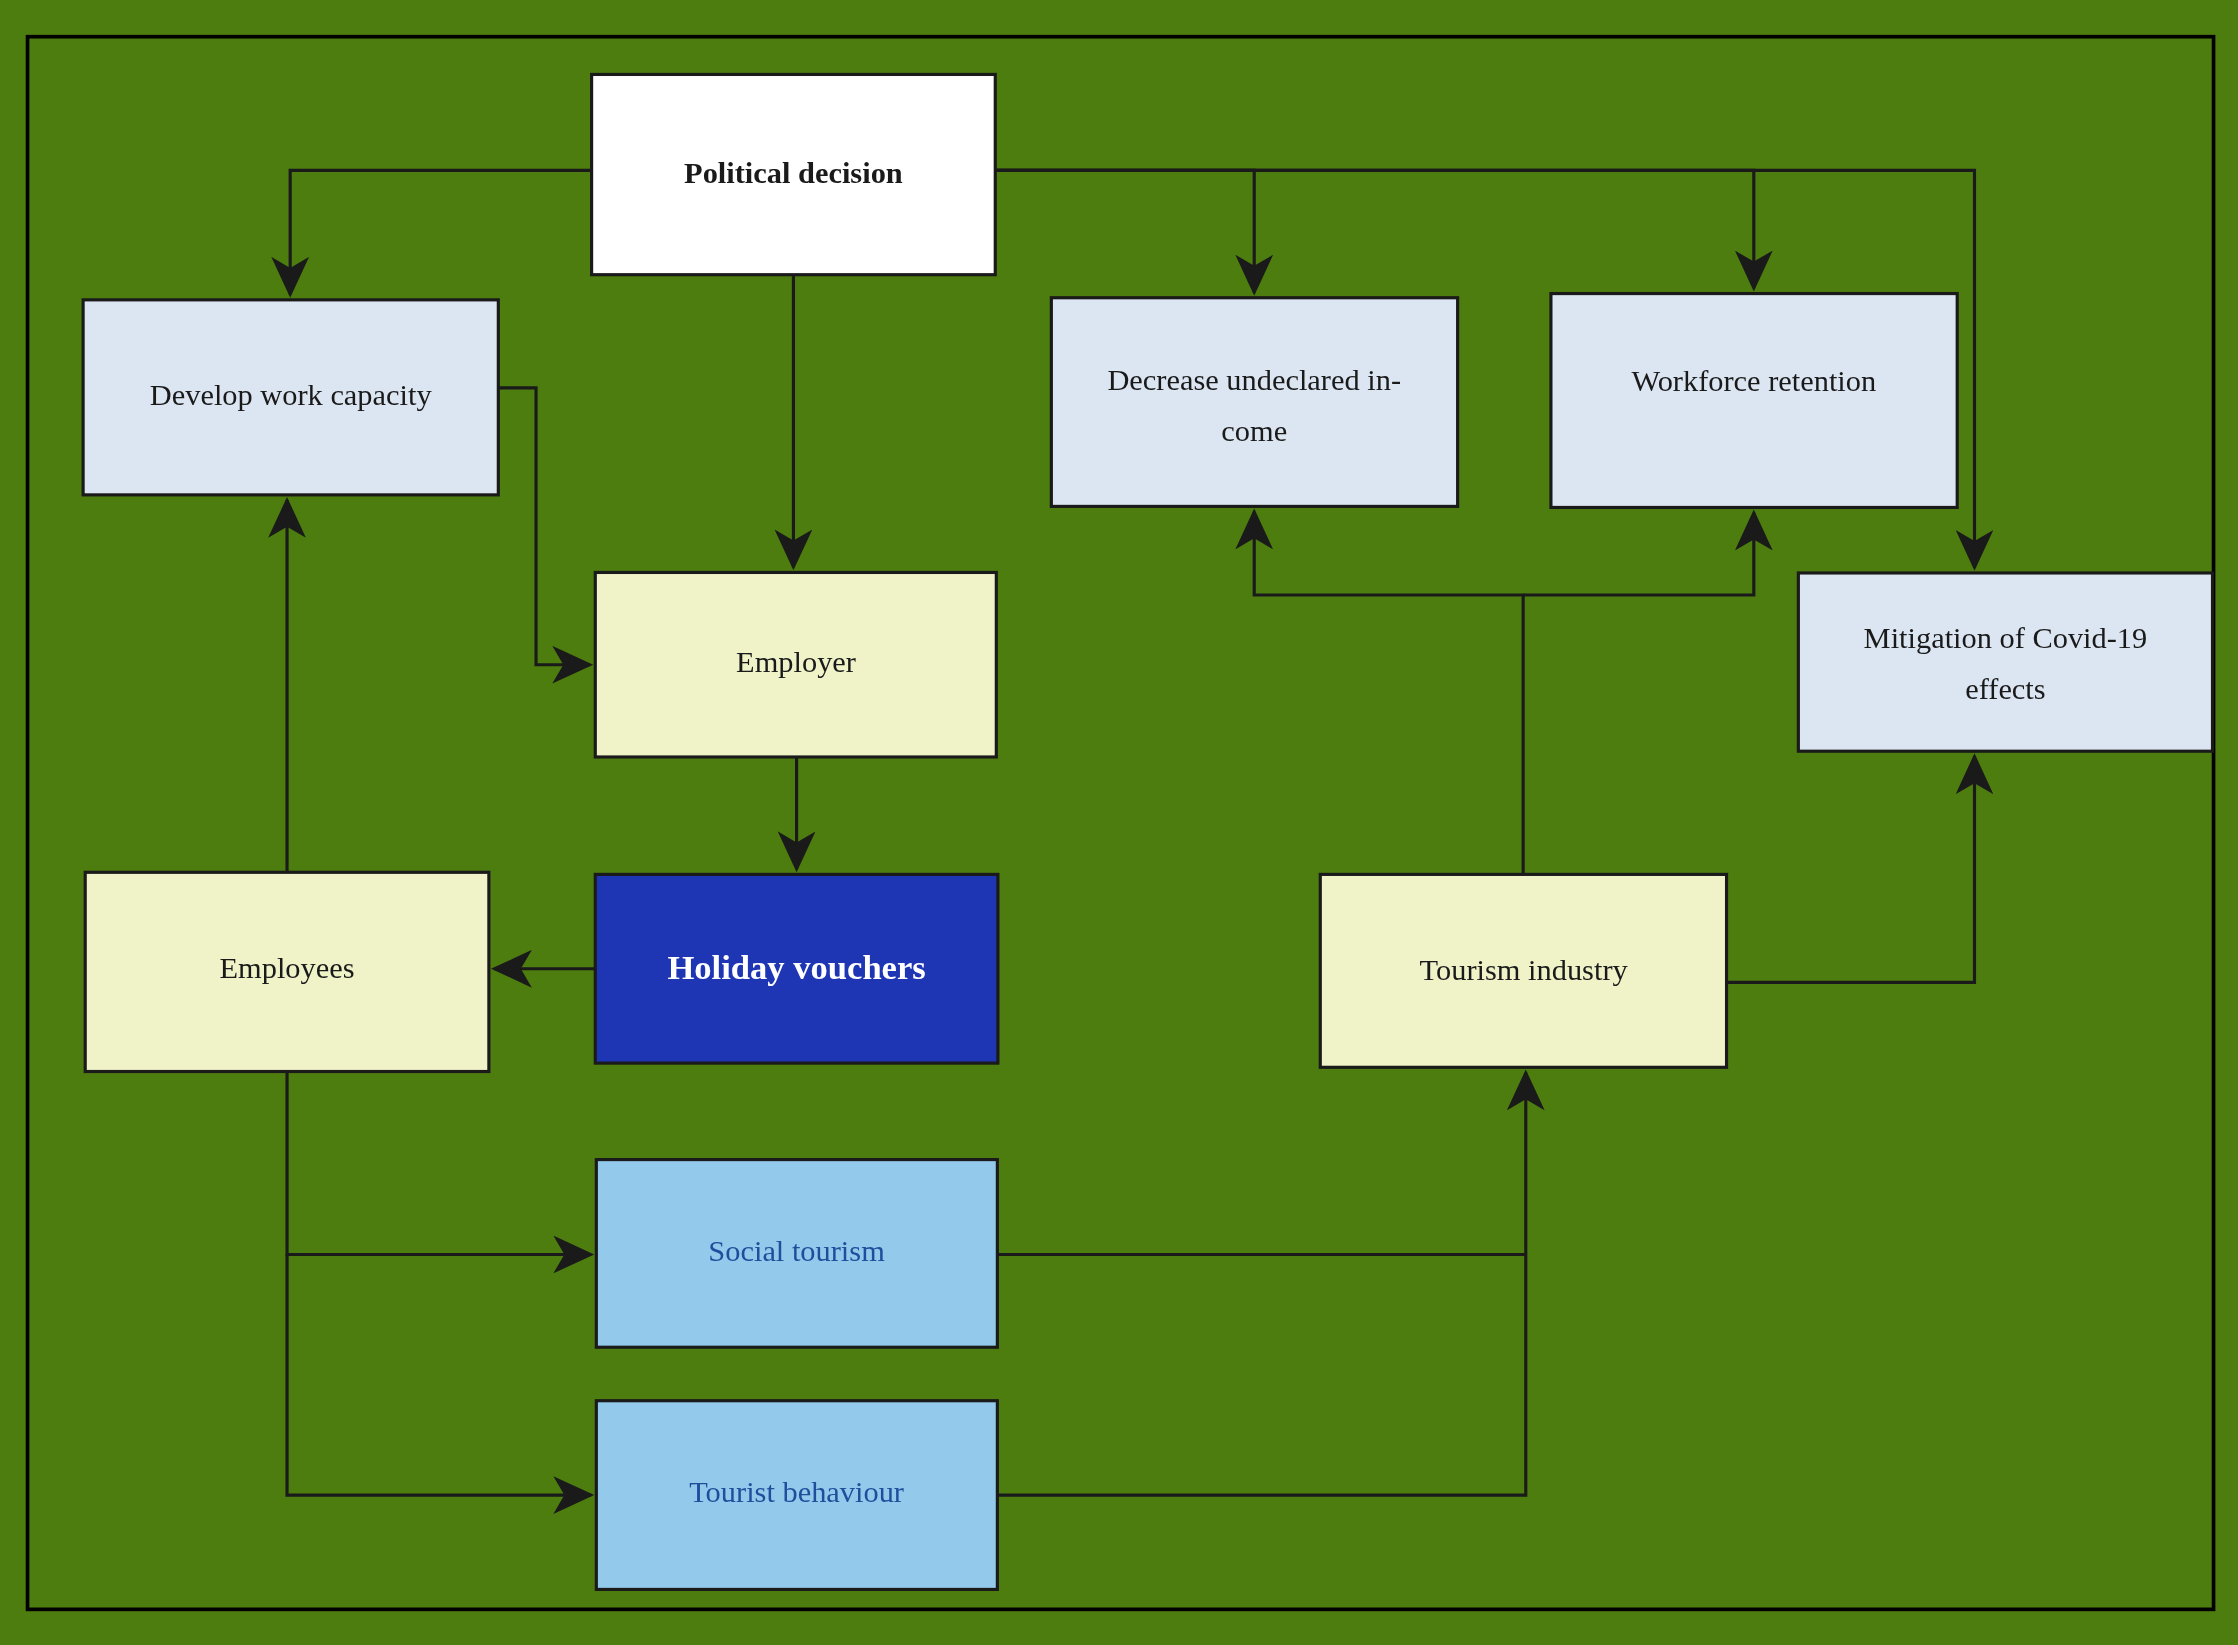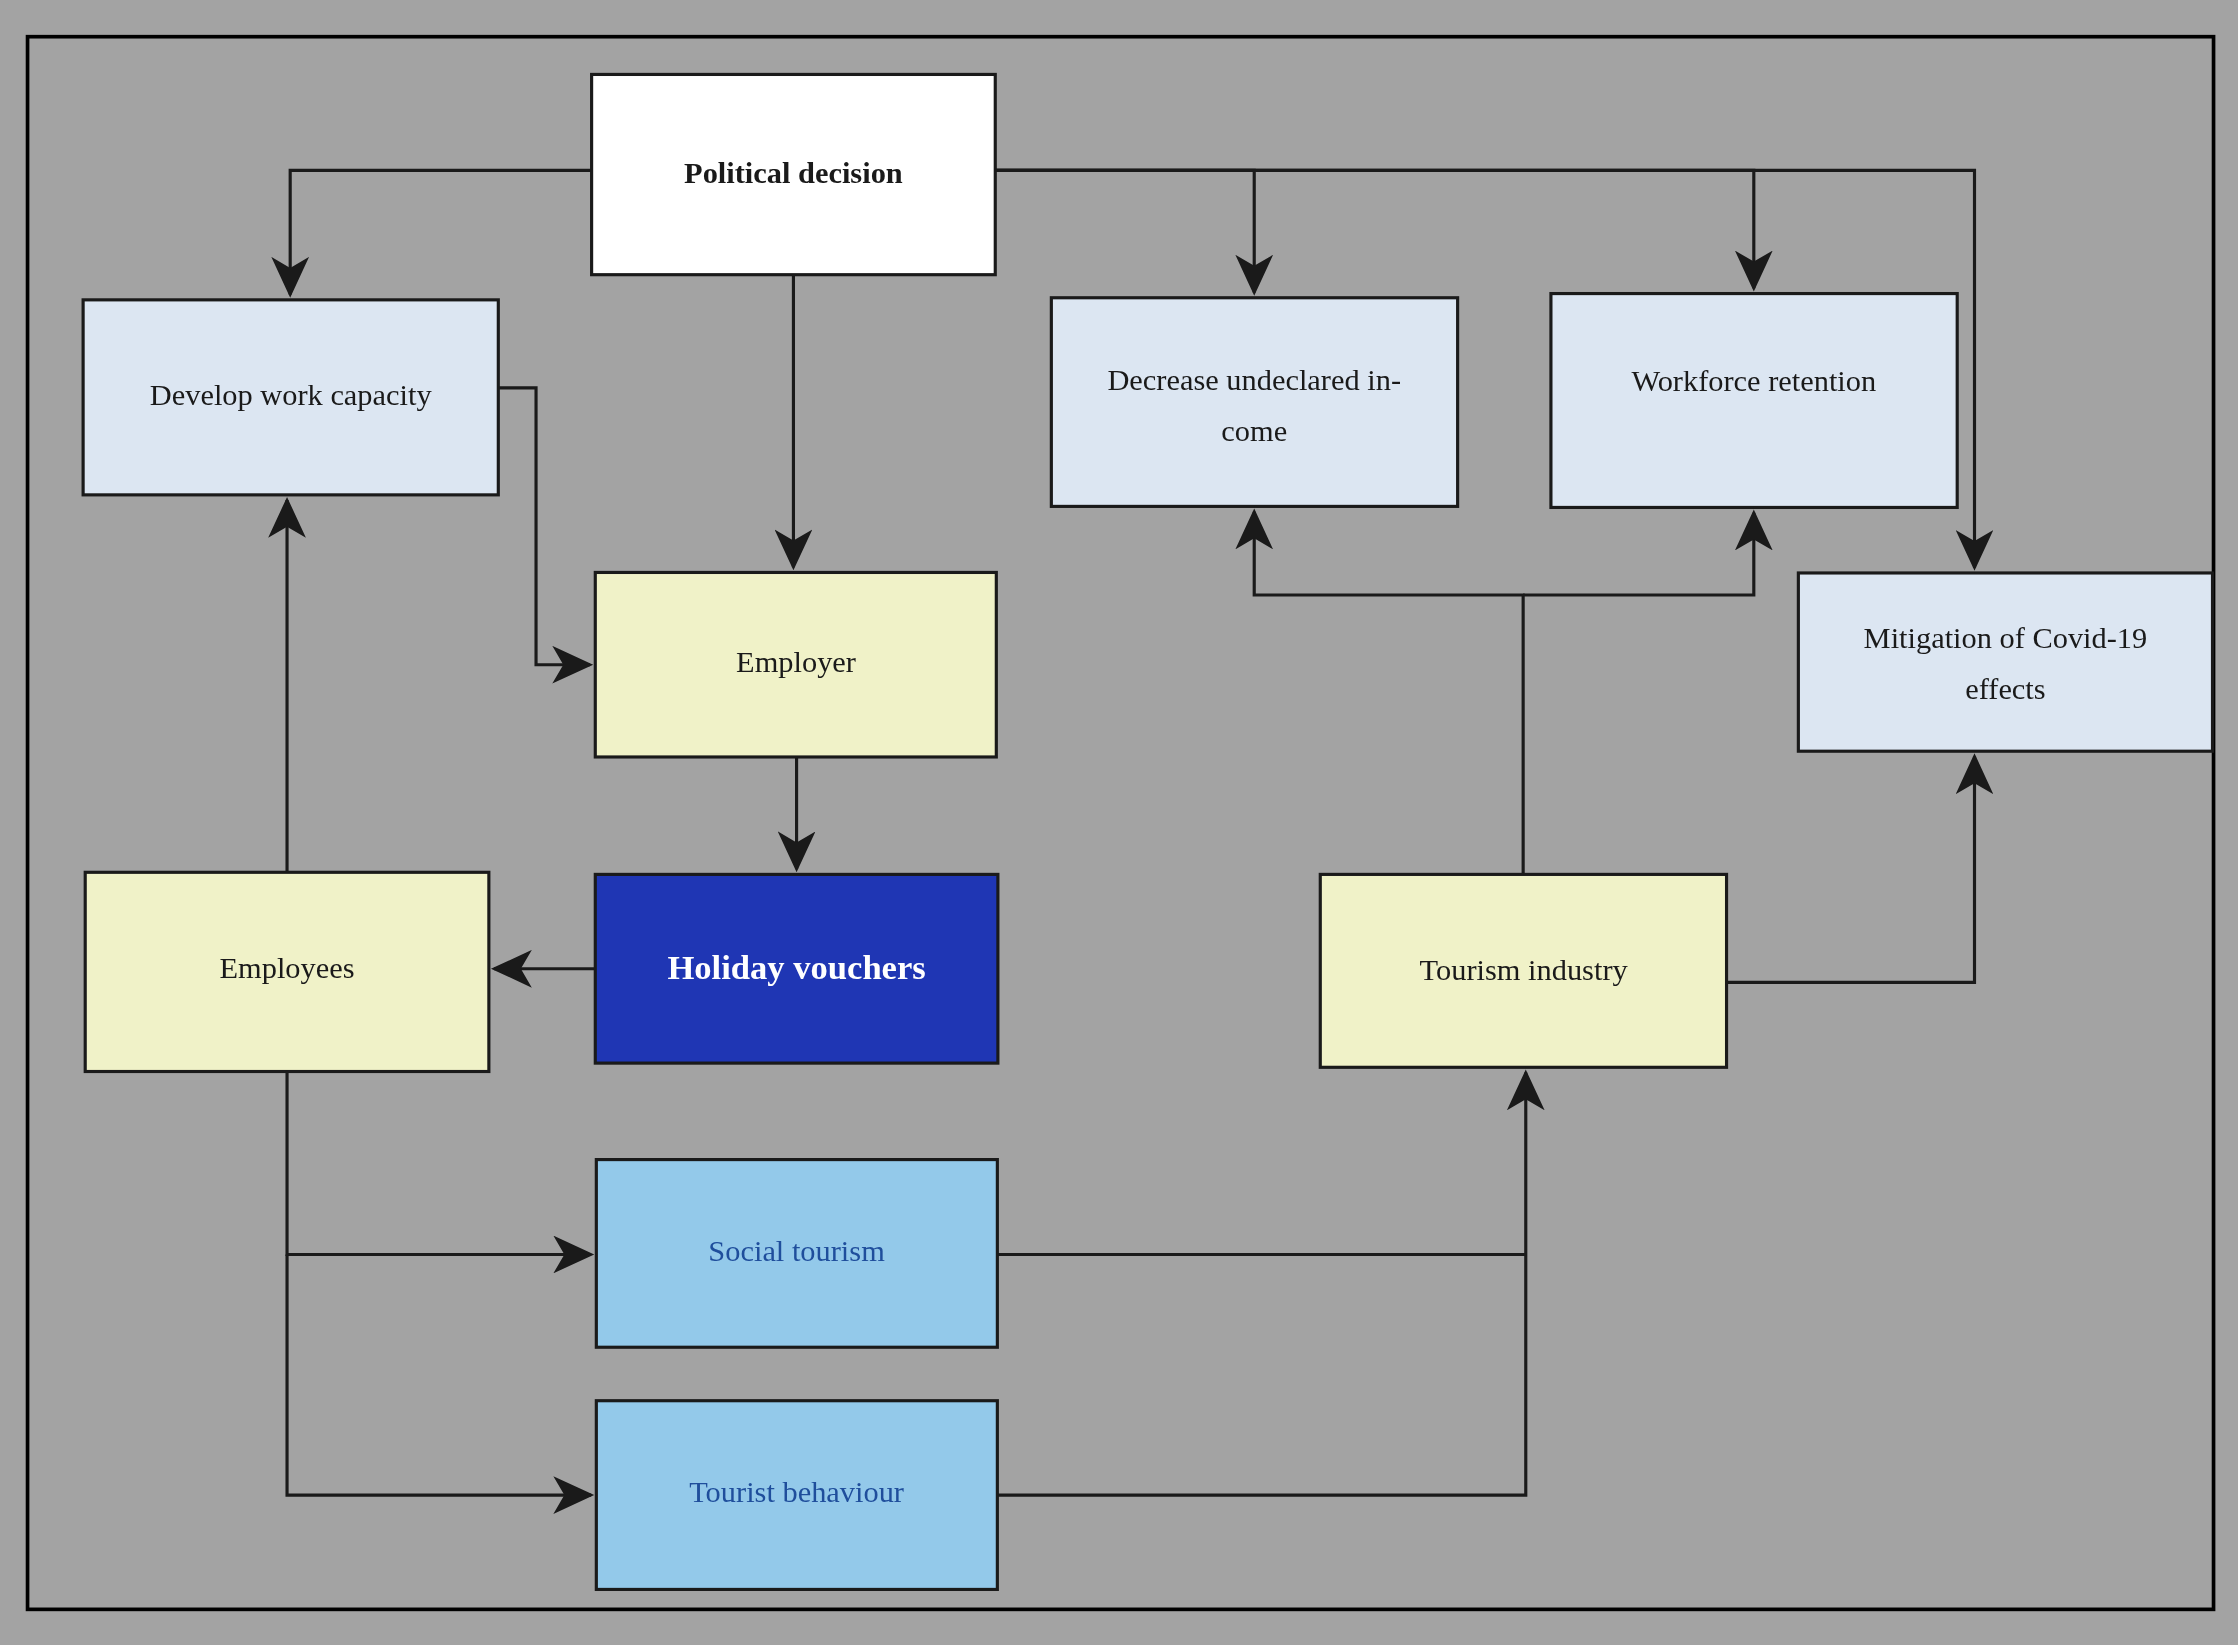--- a/index.html
+++ b/index.html
@@ -12,21 +12,21 @@
     height: 1645px;
     font-family: "Liberation Serif", "DejaVu Serif", serif;
     overflow: hidden;
   }
   #figure-frame {
     position: absolute;
     left: 0;
     top: 0;
     width: 2239px;
     height: 1645px;
-    background: #a3a3a3;
+    background: #4d7c0f;
   }
   svg.diagram {
     display: block;
     width: 2239px;
     height: 1645px;
   }
   .node-label {
     font-family: "Liberation Serif", "DejaVu Serif", serif;
     font-size: 58px;
     fill: #1a1a1a;

